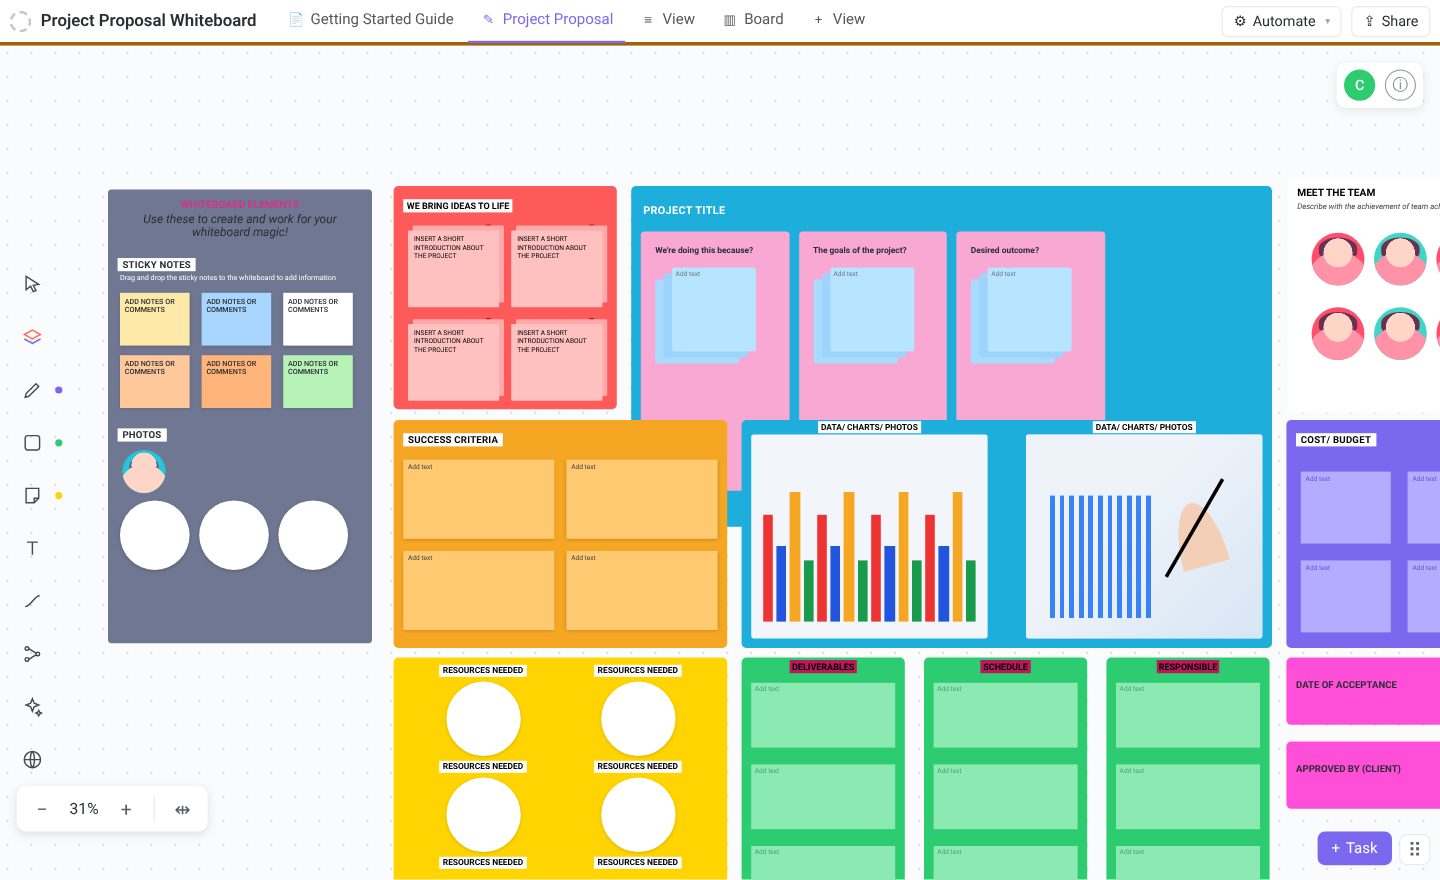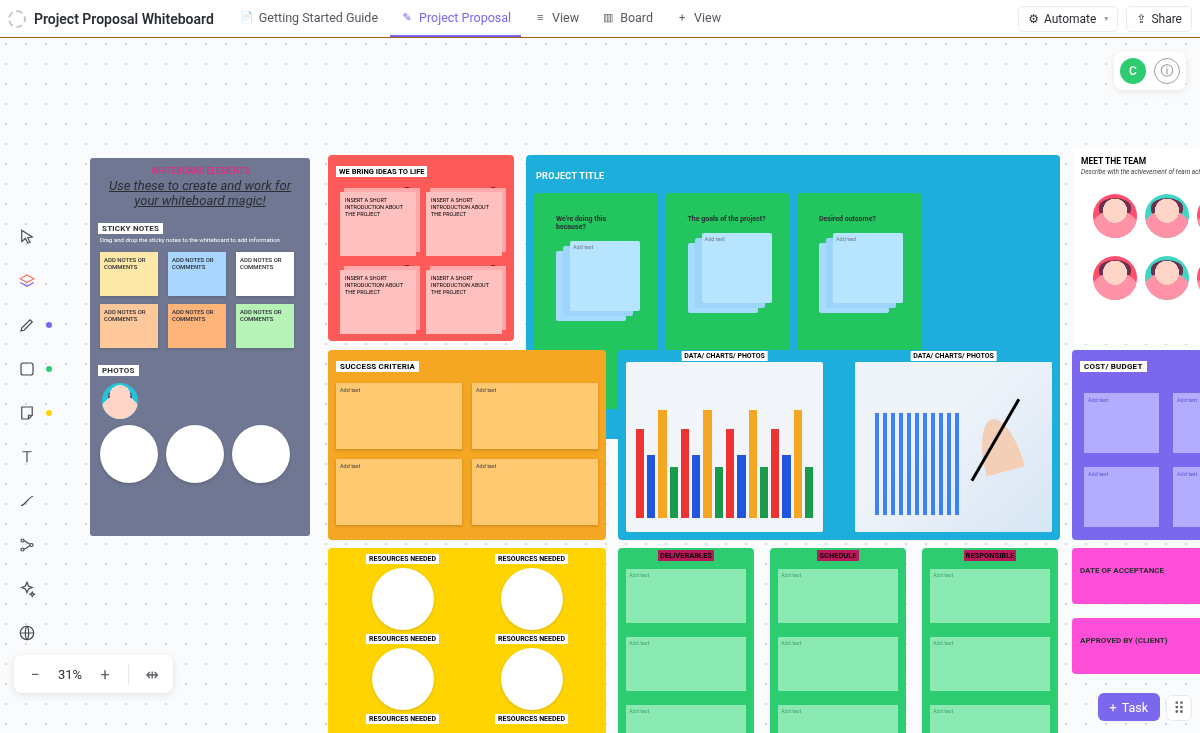--- a/index.html
+++ b/index.html
@@ -1,19 +1,19 @@
 <!DOCTYPE html>
 <html><head>
 <meta charset="utf-8">
 <style>
 * { margin: 0; padding: 0; box-sizing: border-box; font-family: -apple-system, BlinkMacSystemFont, "Segoe UI", Roboto, sans-serif; }
 body { width: 1200px; height: 733px; background: #fafbfc; overflow: hidden; position: relative; }
 
 
-.topbar { height: 38px; display: flex; align-items: center; padding: 0 8px; border-bottom: 1px solid #a16207; background: #fff; gap: 8px; }
+.topbar { height: 38px; display: flex; align-items: center; padding: 0 8px; border-bottom: 3px solid #a16207; background: #fff; gap: 8px; }
 .topbar .spinner { width: 18px; height: 18px; border-radius: 50%; border: 2px dashed #c5c7d0; display: inline-block; }
 .topbar .title { font-size: 14px; font-weight: 600; color: #2a2e34; margin-right: 8px; }
 .tabs { display: flex; align-items: center; gap: 2px; }
 .tab { height: 36px; display: flex; align-items: center; gap: 5px; padding: 0 10px; font-size: 12.5px; color: #56585f; cursor: pointer; border-bottom: 2px solid transparent; }
 .tab.active { color: #7b68ee; border-bottom: 2px solid #7b68ee; }
 .tab .ico { width: 14px; height: 14px; display: inline-flex; align-items: center; justify-content: center; font-size: 11px; color: inherit; }
 .topbar .spacer { flex: 1; }
 .btn { display: inline-flex; align-items: center; gap: 5px; height: 26px; padding: 0 9px; border: 1px solid #e8eaed; border-radius: 5px; background: #fff; font-size: 12px; color: #2a2e34; cursor: pointer; }
 .btn .caret { font-size: 8px; color: #98a2b3; margin-left: 3px; }
 
@@ -43,21 +43,21 @@
 
 
 .board { position: absolute; left: 90px; top: 90px; right: 20px; bottom: 0; }
 
 .panel { position: absolute; }
 .labeltag { display: inline-block; background: #fff; padding: 1px 4px; font-size: 8px; font-weight: 700; letter-spacing: 0.2px; }
 
 
 .elements { left: 0; top: 30px; width: 220px; height: 378px; background: #6f7792; border-radius: 3px; padding: 8px; color: #2a2e34; }
 .elements .etitle { text-align: center; font-size: 8.5px; color: #d63384; font-weight: 700; }
-.elements .esub { text-align: center; font-size: 13px; font-style: italic; color: #2a2e34; margin-top: 2px; text-decoration: underline; }
+.elements .esub { text-align: center; font-size: 10px; font-style: italic; color: #2a2e34; margin-top: 2px; }
 .elements .sn-hdr { margin-top: 8px; }
 .elements .sn-hint { font-size: 6px; color: #fff; background: #6f7792; padding: 1px 2px; }
 .notes-row { display: flex; gap: 10px; margin-top: 8px; padding: 0 2px; }
 .note { width: 58px; height: 44px; padding: 4px; font-size: 6px; line-height: 1.2; font-weight: 500; box-shadow: 0 1px 3px rgba(0,0,0,0.15); }
 .note.yellow { background: #ffe9a8; }
 .note.blue { background: #a9d6ff; }
 .note.white { background: #fff; }
 .note.green { background: #b7f2b7; }
 .note.orange { background: #ffc89a; }
 .photo-row { margin-top: 10px; }
@@ -72,21 +72,21 @@
 .ideas .hdr { background: #fff; font-size: 7.5px; font-weight: 700; padding: 1px 3px; display: inline-block; }
 .idea-grid { display: grid; grid-template-columns: 1fr 1fr; gap: 14px 10px; margin-top: 10px; padding: 4px; }
 .idea-note { position: relative; height: 64px; }
 .idea-note .stack { position: absolute; inset: 0; background: #ffc0c0; border-radius: 1px; box-shadow: 4px -4px 0 #ffaaaa; padding: 5px; font-size: 5.5px; line-height: 1.25; }
 .pin { position:absolute; top:-4px; right:6px; width:6px; height:6px; background:#d22; border-radius:50%; box-shadow:0 0 0 1px #8a1515; }
 
 
 .ptitle { left: 436px; top: 27px; width: 534px; height: 284px; background: #1eaedb; border-radius: 4px; padding: 6px 8px; }
 .ptitle .hdr { font-size: 9px; font-weight: 700; color: #fff; letter-spacing: 0.3px; margin: 10px 0 12px 2px; }
 .cols { display: grid; grid-template-columns: repeat(4,1fr); gap: 8px; height: 216px; }
-.col { background: #22c55e; border-radius: 3px; padding: 22px; }
+.col { background: #f9a8d4; border-radius: 3px; padding: 12px; }
 .col .chdr { font-size: 7px; font-weight: 700; color: #2a2e34; margin-bottom: 6px; }
 .stacked { position: relative; height: 80px; margin-top: 10px; }
 .stacked .s { position: absolute; width: 70px; height: 70px; background: #a7dcff; border-radius: 2px; }
 .stacked .s1 { left: 0; top: 10px; }
 .stacked .s2 { left: 7px; top: 5px; background:#9cd4fb;}
 .stacked .s3 { left: 14px; top: 0; background:#b7e4ff; font-size:5.5px; padding:3px; color:#6f7792;}
 
 
 .team { left: 983px; top: 20px; width: 188px; height: 196px; background: #fff; padding: 8px; }
 .team .thdr { font-size: 8.5px; font-weight: 700; }

